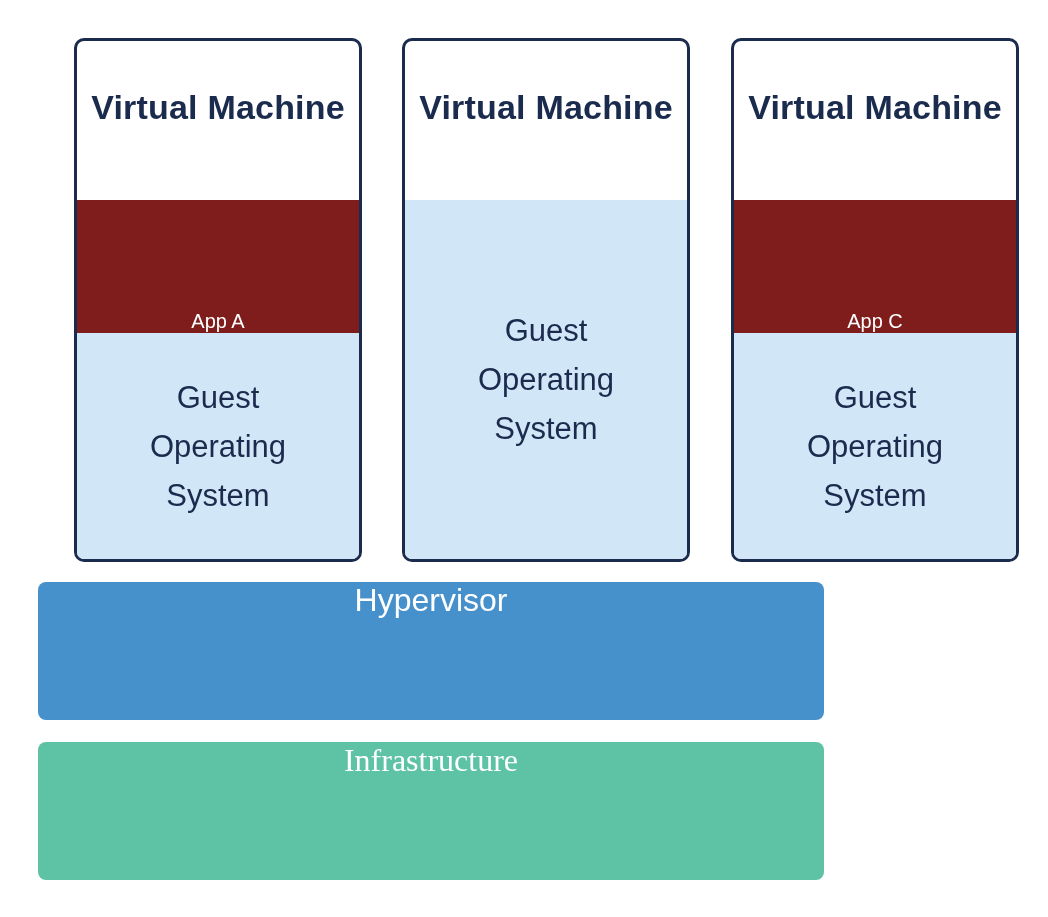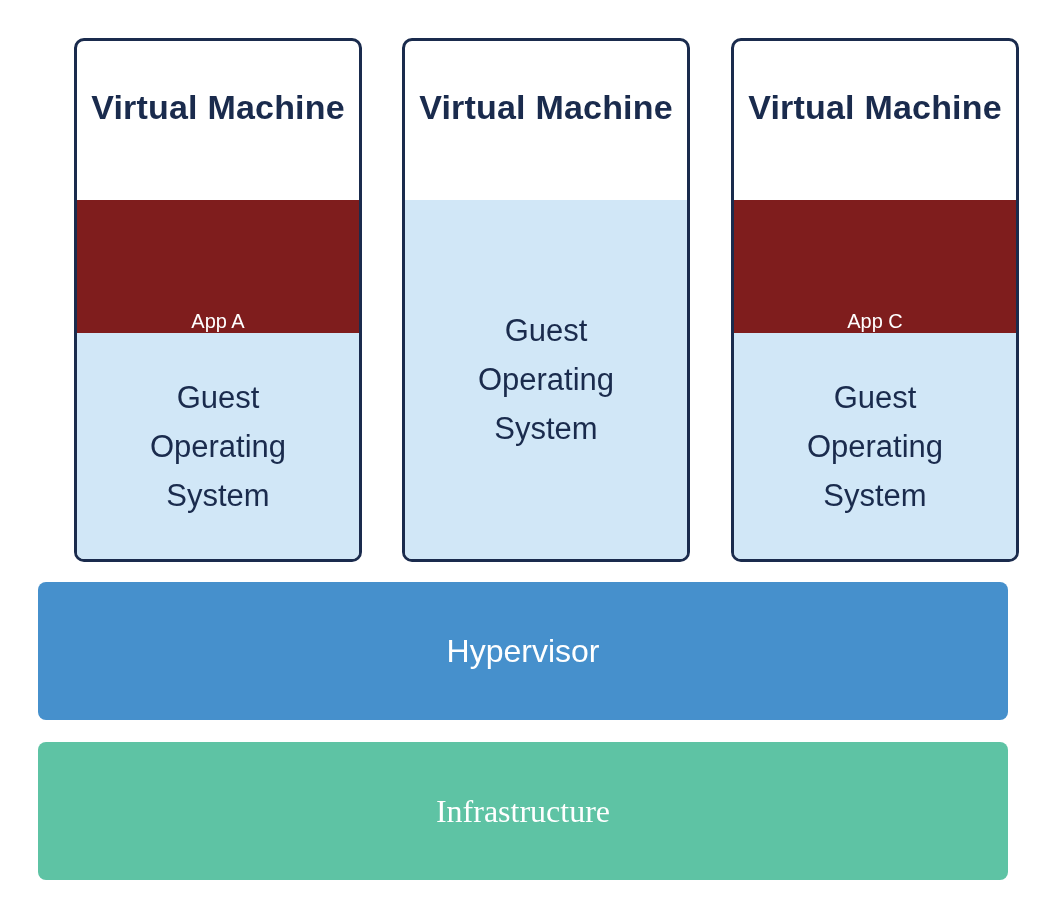--- a/index.html
+++ b/index.html
@@ -64,25 +64,24 @@
     text-align: center;
     color: #1a2b4d;
     font-size: 31px;
     line-height: 49px;
     font-weight: 400;
     white-space: pre-line;
   }
   .layer-bar {
     position: absolute;
     left: 38px;
-    width: 970px;
+    width: 786px;
     height: 138px;
     border-radius: 8px;
     display: flex;
-    align-items: center;
     justify-content: center;
     color: #ffffff;
     font-size: 32px;
     font-weight: 400;
   }
   .layer-hypervisor {
     top: 582px;
     background: #4690cc;
   }
   .layer-infrastructure {

